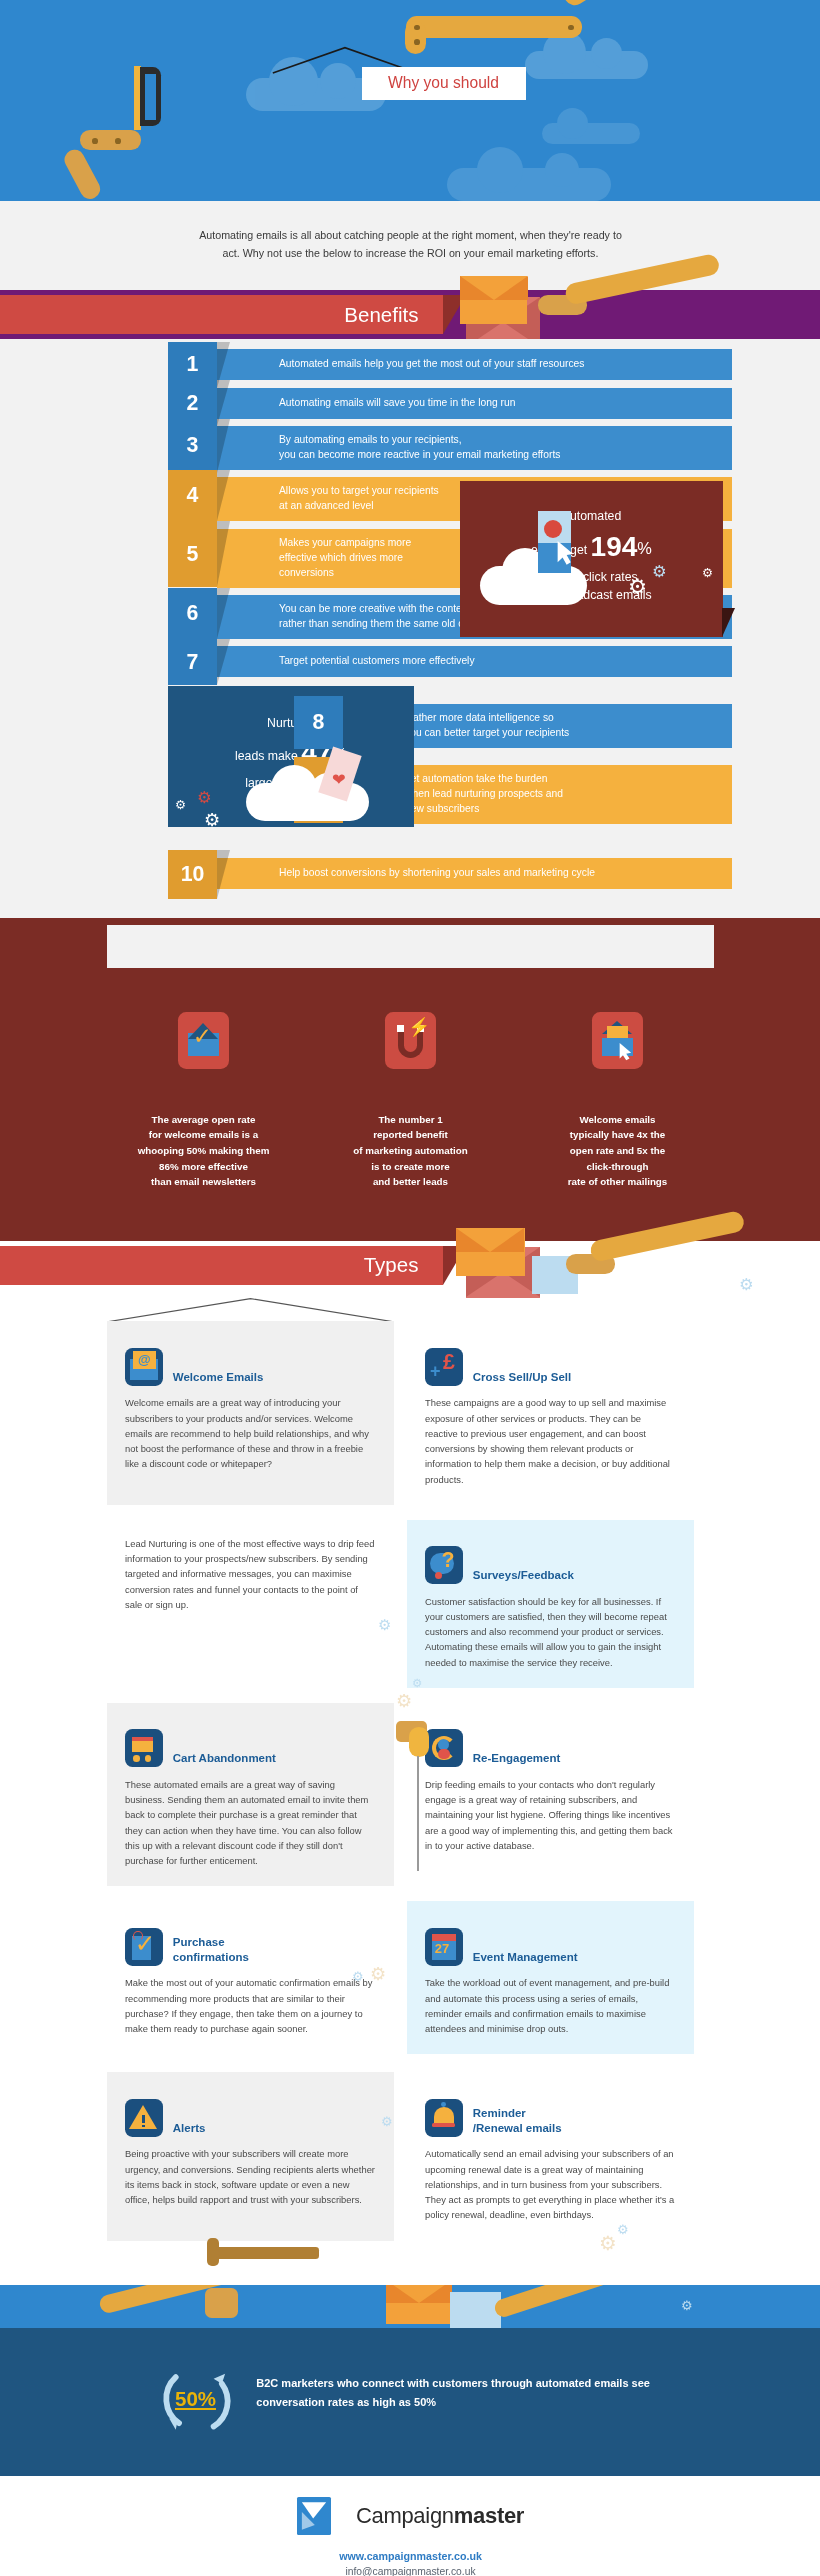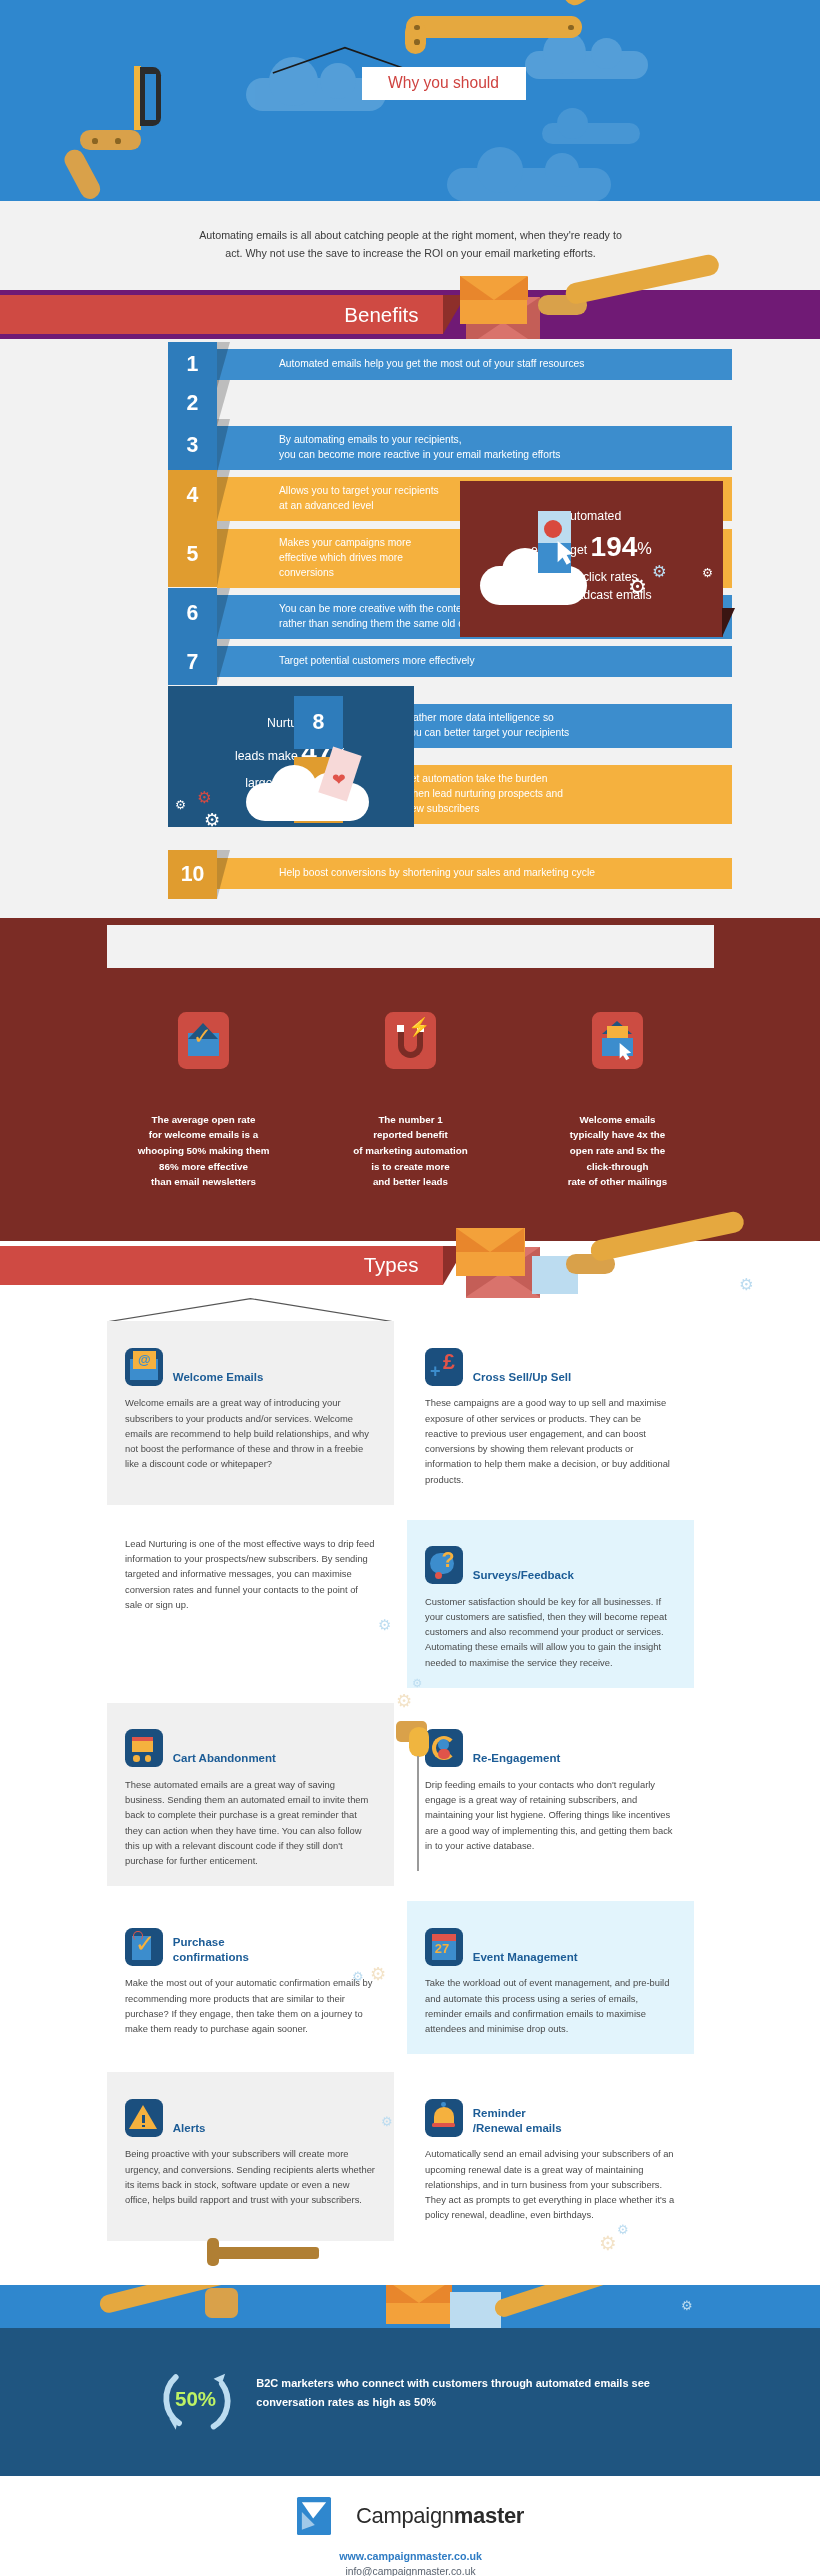--- a/index.html
+++ b/index.html
@@ -159,21 +159,21 @@
 
   .tent { position:absolute; left: 0; top:-24.6px; width: 287px; height: 24.6px; }
 
   
   .foot-blue-strip { height: 43px; background:#2f87ce; position:relative; overflow:hidden;}
   .foot-dark { background:#1f5580; padding: 31px 0 38px 0; }
   .foot-inner { display:flex; align-items:flex-start; gap: 21.3px; width: 509px; margin: 0 auto; }
   .pct-circle { width: 79px; height: 79px; position:relative; flex:0 0 79px;}
   .pct-circle span {
     position:absolute; inset:0; display:flex; align-items:center; justify-content:center;
-    color:#bef264; font-size: 20.5px; font-weight:700;
+    color:#eab308; font-size: 20.5px; font-weight:700;text-decoration:underline;
   }
   .foot-inner p { color:#fff; font-size: 11px; line-height:1.75; font-weight:700; padding-top: 14.8px;}
 
   .foot-white { background:#fff; padding: 21.3px 0 28px 0; text-align:center; }
   .logo-row { display:flex; align-items:center; justify-content:center; gap: 25px; margin-bottom: 14.8px;}
   .logo-mark { width: 34px; height: 38px; background:#2f87ce; position:relative; border-radius:1.6px;}
   .logo-text { font-size: 22px; color:#2b2b2b; font-family:"Liberation Sans", sans-serif; letter-spacing:-0.3px;}
   .logo-text b { font-weight: 700; }
   .url { color:#2f7cc4; font-size: 10.7px; font-weight:700; margin-bottom: 3.3px;}
   .email { color:#5a6470; font-size: 10.3px; }
@@ -208,21 +208,21 @@
     <div class="arm-seg arm-low-b"></div>
     <div class="joint" style="left:115px;top:138px;"></div>
     <div class="joint" style="left:92px;top:138px;"></div>
 
     <div class="title-wrap">
       <div class="title-small">Why you should</div>
     </div>
   </div>
 
   <div class="intro">
-    <p>Automating emails is all about catching people at the right moment, when they're ready to act.  Why not use the save to increase the ROI on your email marketing efforts.</p>
+    <p>Automating emails is all about catching people at the right moment, when they're ready to act.  Why not use the below to increase the ROI on your email marketing efforts.</p>
   </div>
 
   <div class="banner-row">
     <div class="banner">
       <span>Benefits</span>
     </div>
     <div class="banner-fold"></div>
     <div class="banner-env">
       <div class="back"></div>
         <div class="flapL"></div>
@@ -238,20 +238,21 @@
 
   <div class="benefits">
 
     <div class="brow">
       <div class="bbar blue">Automated emails help you get the most out of your staff resources</div>
       <div class="bnum-shadow"></div>
       <div class="bnum blue-dark">1</div>
     </div>
 
     <div class="brow">
+      <div class="bbar blue">Automating emails will save you time in the long run</div>
       <div class="bnum-shadow"></div>
       <div class="bnum blue-dark">2</div>
     </div>
 
     <div class="brow tall">
       <div class="bbar blue" style="white-space:pre-line;">By automating emails to your recipients,
 you can become more reactive in your email marketing efforts</div>
       <div class="bnum-shadow" style="border-bottom-width:54px;"></div>
       <div class="bnum blue-dark" style="height:54px;">3</div>
     </div>

